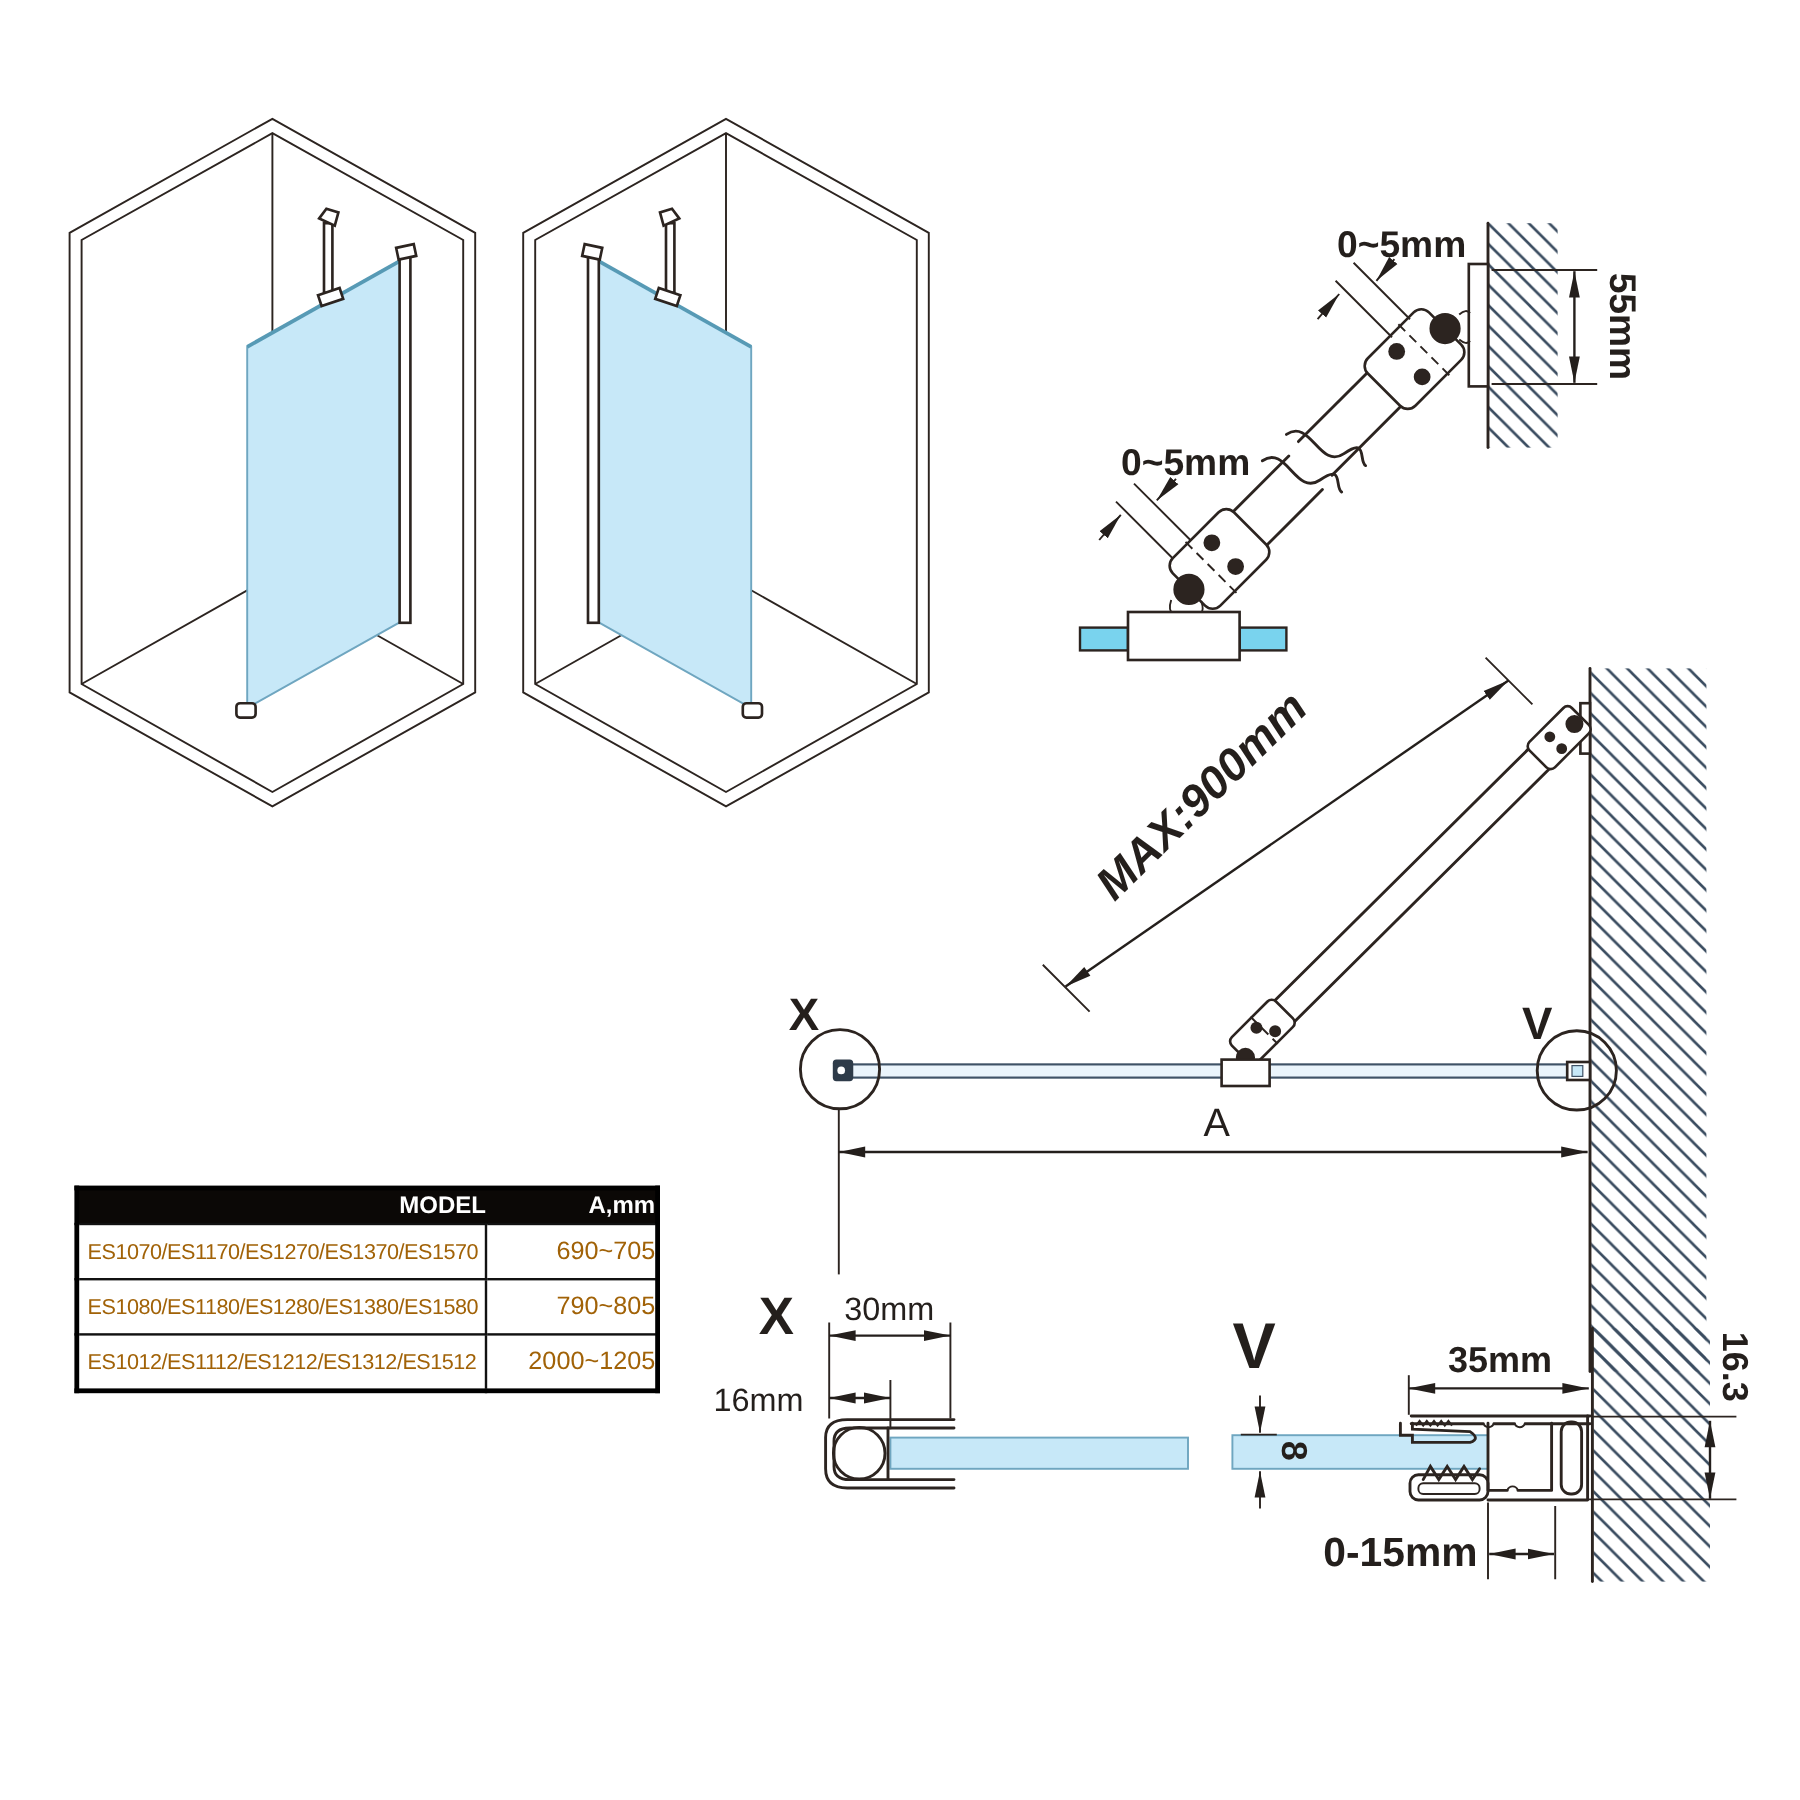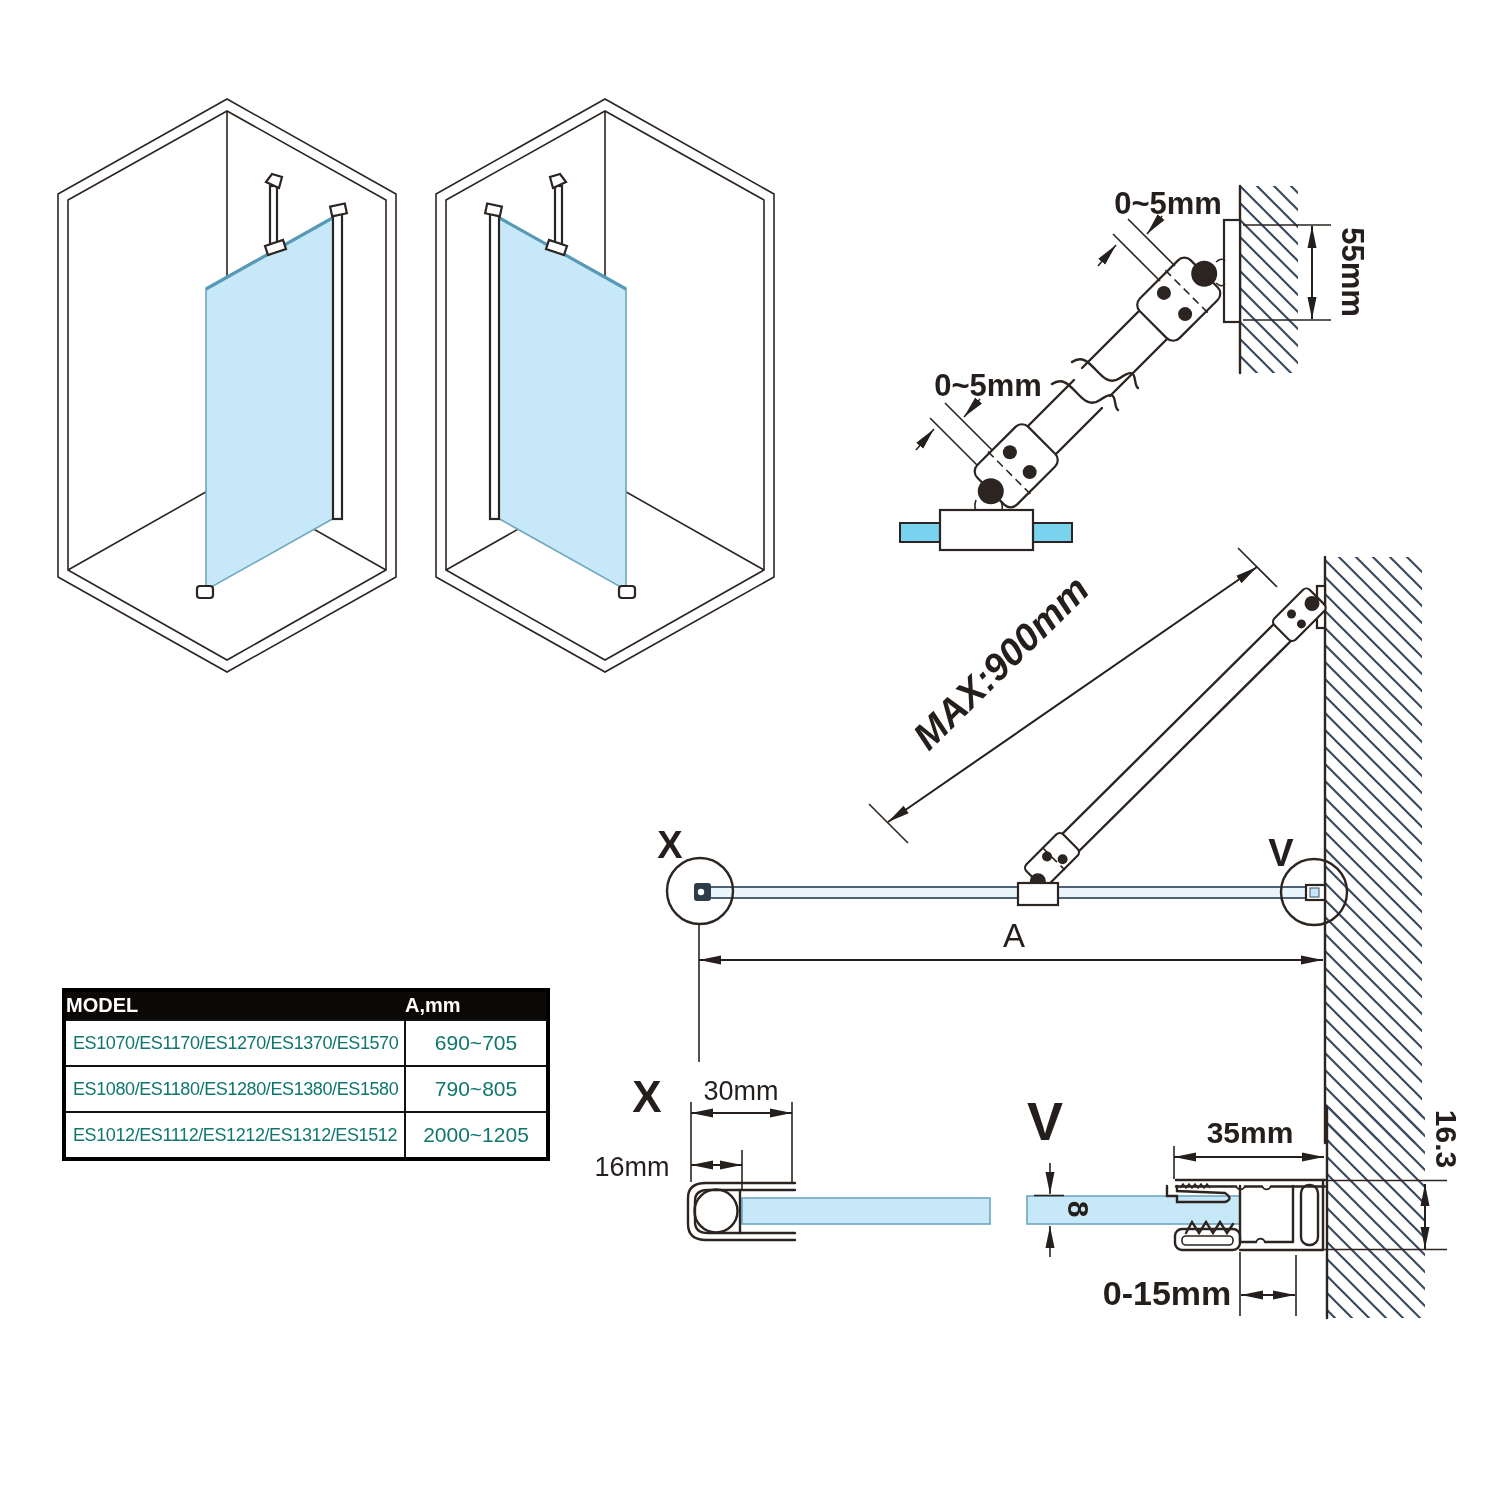--- a/index.html
+++ b/index.html
@@ -34,25 +34,25 @@
   .dl{stroke:var(--dim);stroke-width:2;fill:none;}
   .gl{fill:var(--glass);stroke:#6fa6c0;stroke-width:1.6;}
   .gc{fill:var(--cyan);stroke:var(--ink);stroke-width:2;}
   .wh{fill:#fff;stroke:var(--ink);stroke-width:2.2;}
   .dot{fill:var(--ink);stroke:none;}
   .dsh{stroke:var(--ink);stroke-width:1.6;fill:none;stroke-dasharray:8 5;}
   
   .spec-table{position:absolute;left:62px;top:988px;width:484px;}
   .spec-table table{border-collapse:collapse;width:100%;table-layout:fixed;border:4px solid #000;}
   .spec-table th{background:var(--thbg);color:var(--thtx);font:700 20px "Liberation Sans",sans-serif;
-                 height:27px;text-align:left;padding:0;}
-  .spec-table td{border:2.5px solid #111;height:44px;padding:0;color:#0f766e;background:#fff;}
+                 height:27px;text-align:right;padding:0;}
+  .spec-table td{border:2.5px solid #111;height:44px;padding:0;color:#a16207;background:#fff;}
   .spec-table td.model{font:400 18px "Liberation Sans",sans-serif;letter-spacing:-0.4px;
                        padding-left:7px;white-space:nowrap;overflow:hidden;}
-  .spec-table td.amm{font:400 21px "Liberation Sans",sans-serif;text-align:center;}
+  .spec-table td.amm{font:400 21px "Liberation Sans",sans-serif;text-align:right;}
   .col-model{width:341px;} .col-a{width:143px;}
 </style>
 </head>
 <body>
 
 <div class="canvas">
 <svg width="1500" height="1500" viewBox="0 0 1500 1500">
   <defs>
     <marker id="aE" markerUnits="userSpaceOnUse" markerWidth="23" markerHeight="11" refX="22" refY="5" orient="auto">
       <path d="M22,5 L0,0.5 L0,9.5 Z" fill="#241f1c"></path>

